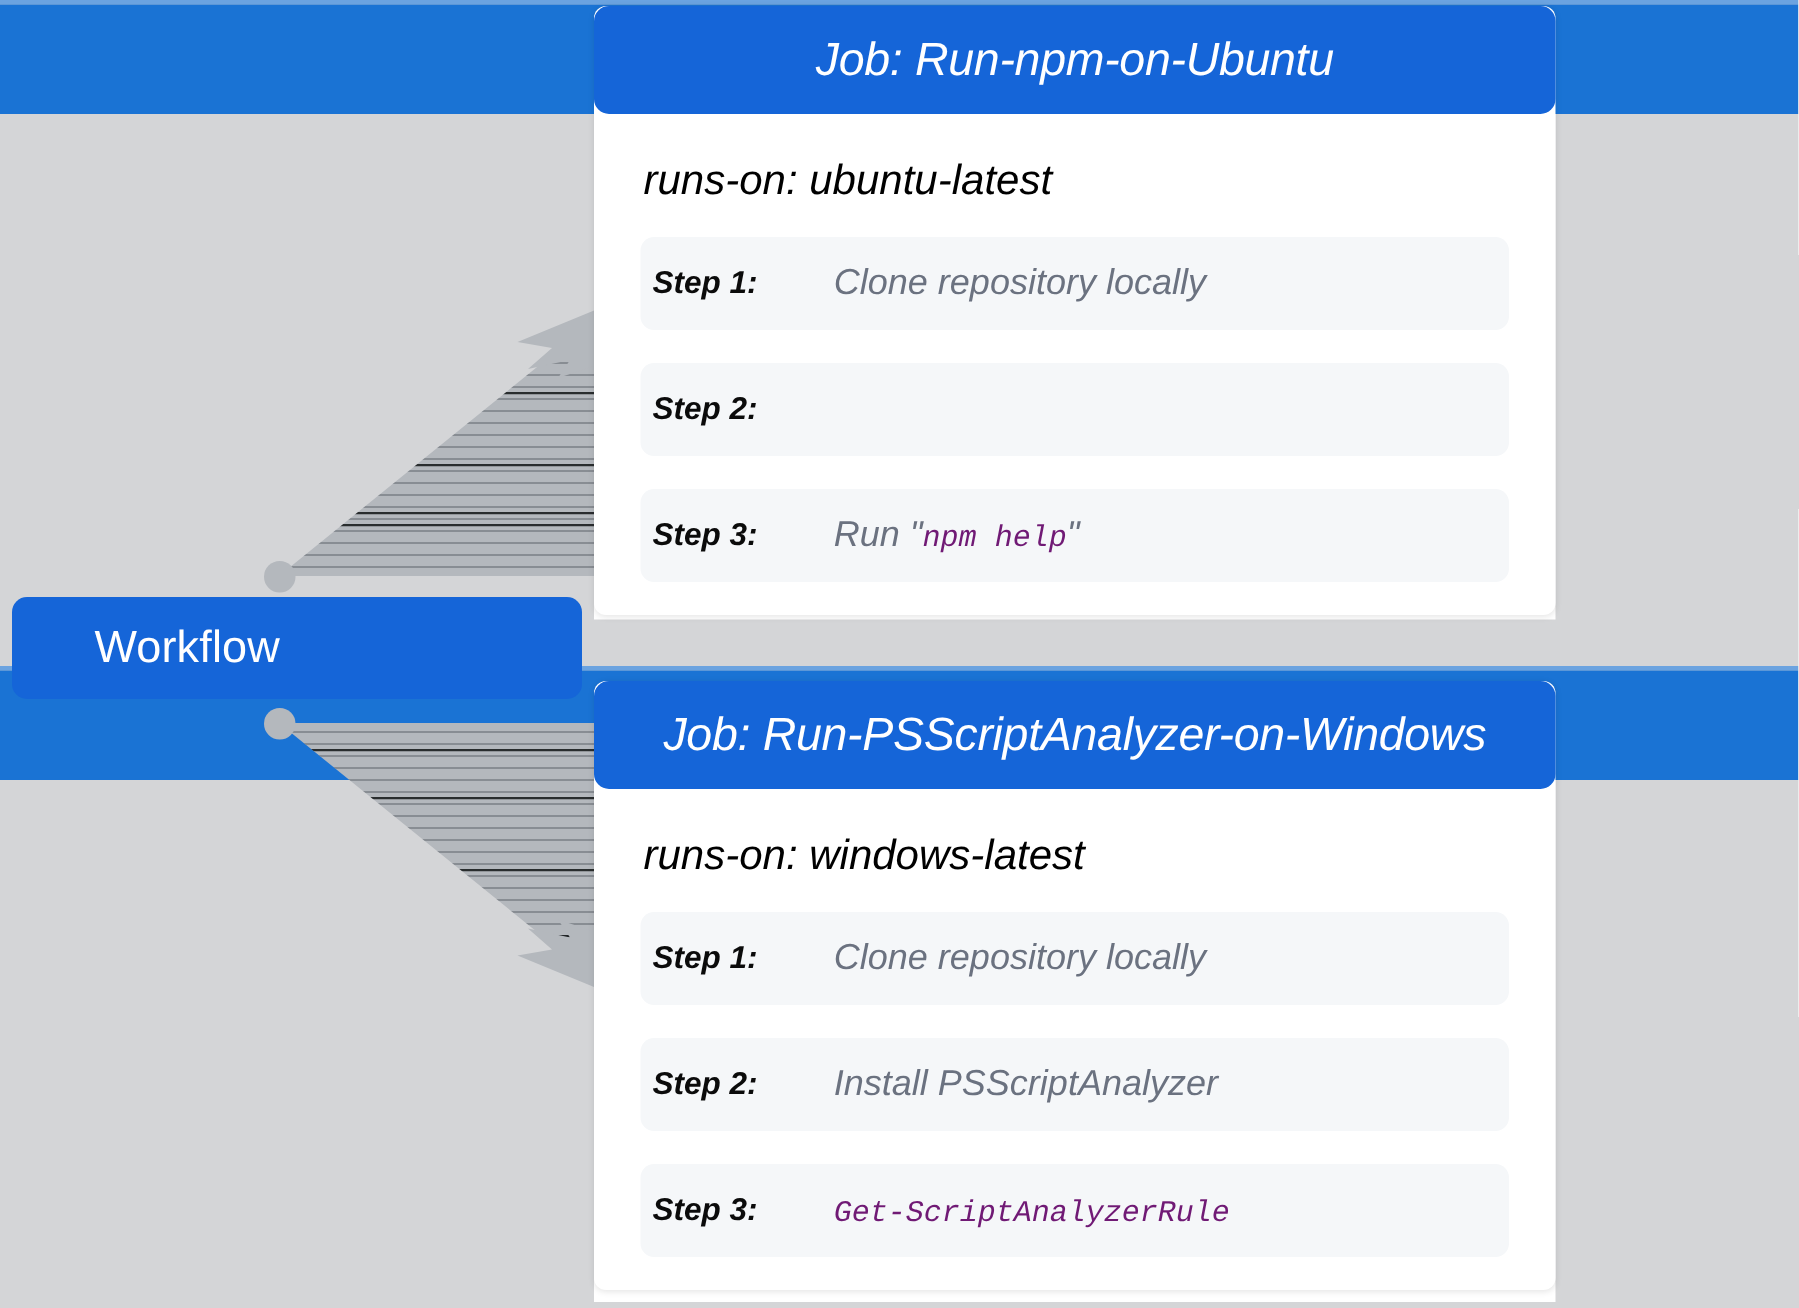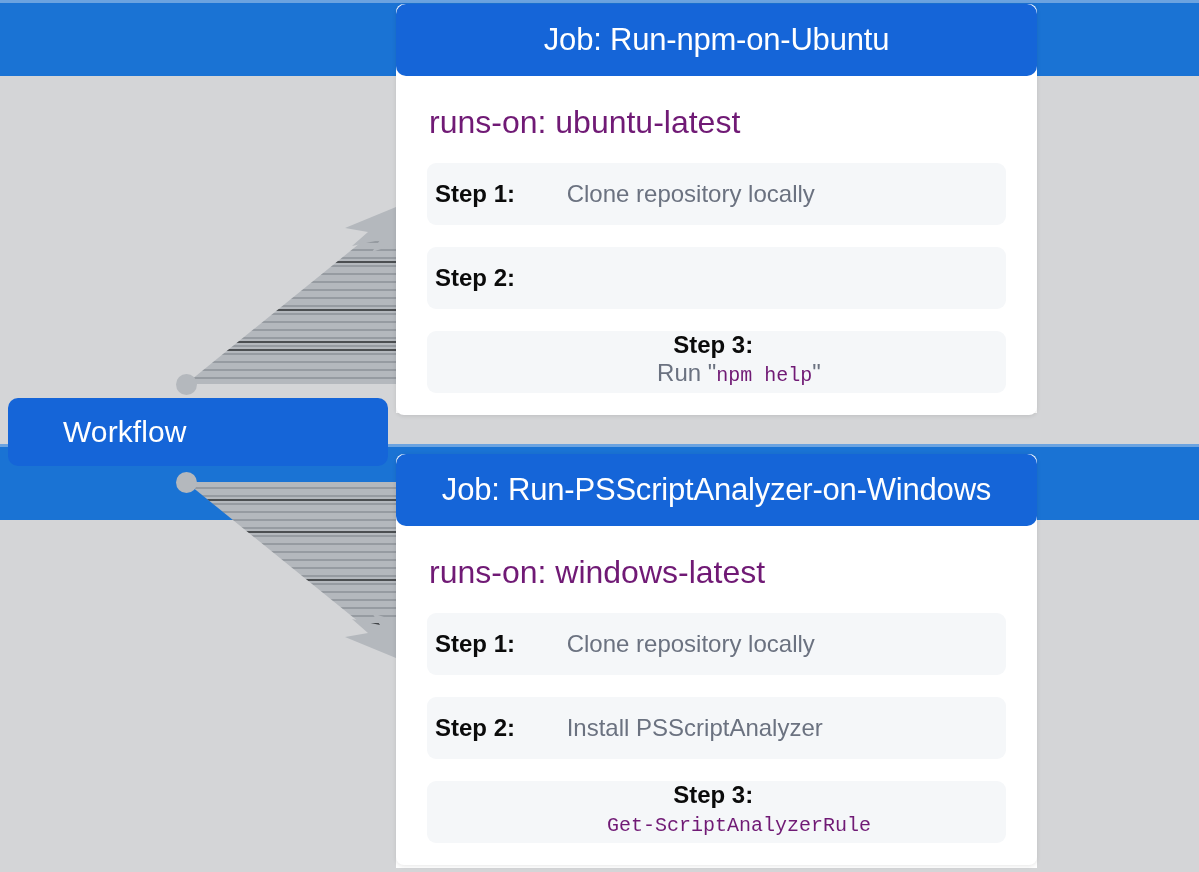--- a/index.html
+++ b/index.html
@@ -81,20 +81,21 @@
   }
 
   
   .job-card {
     position: absolute;
     width: 641px;
     background: #ffffff;
     border-radius: 8px;
     box-shadow: 0 1px 4px rgba(0,0,0,0.10);
     box-sizing: border-box;
+    font-style: italic;
   }
   .job-card.card-1 { left: 396px; top: 4px;   }
   .job-card.card-2 { left: 396px; top: 454px; }
 
   .job-header {
     background: #1565d8;
     border-radius: 10px;
     height: 72px;
     display: flex;
     align-items: center;
@@ -110,37 +111,37 @@
     color: #ffffff;
     font-size: 31px;
     white-space: nowrap;
     letter-spacing: -0.2px;
   }
 
   .job-body {
     padding: 22px 31px 18px 31px;
   }
   .runs-on {
-    font-size: 32px;
-    color: #701a75;
+    font-size: 28px;
+    color: #000000;
     margin: 6px 0 22px 2px;
   }
   .step-row {
     background: #f5f7f9;
     border-radius: 9px;
     height: 62px;
     display: flex;
     align-items: center;
     padding: 0 8px;
     margin-bottom: 22px;
     box-sizing: border-box;
   }
-  .step-row:last-child { margin-bottom: 4px; flex-direction: column; }
+  .step-row:last-child { margin-bottom: 4px; }
   .step-label {
-    font-size: 24px;
+    font-size: 21px;
     font-weight: bold;
     color: #0b0b0b;
     white-space: pre;
   }
   .step-text {
     font-size: 24px;
     color: #6b7280;
     white-space: pre;
     margin-left: 45px;
   }

